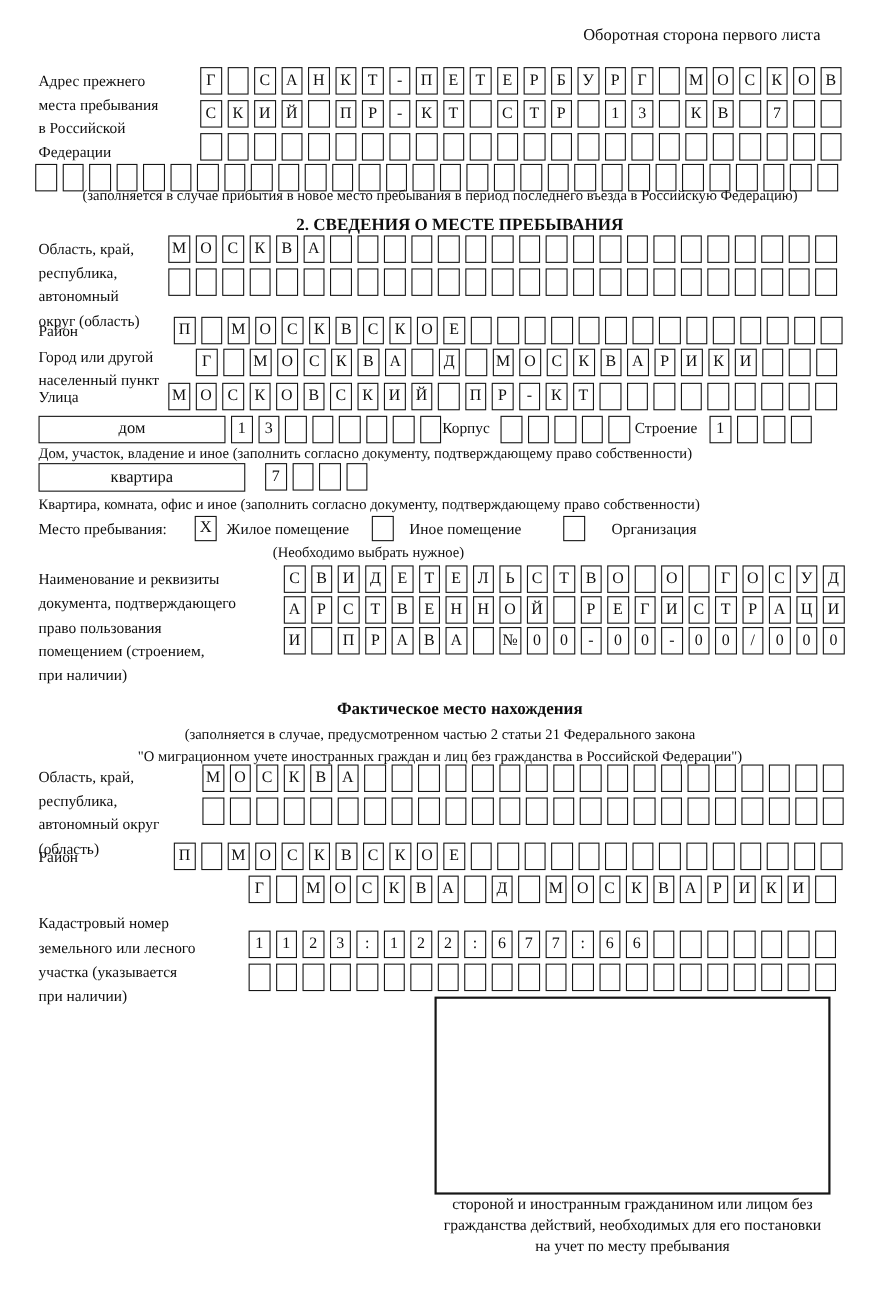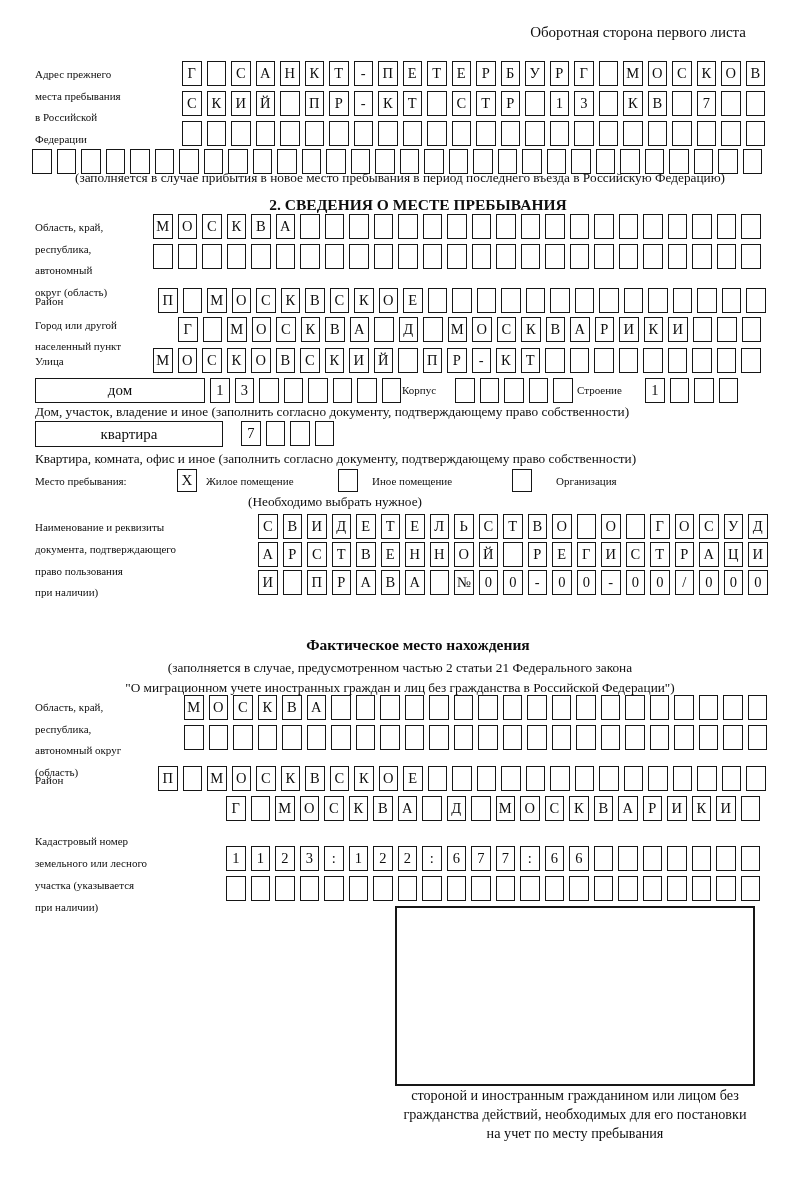--- a/index.html
+++ b/index.html
@@ -1,20 +1,20 @@
 <!DOCTYPE html>
 <html lang="ru"><head>
 <meta charset="utf-8">
 <style>
   html,body{margin:0;padding:0;background:#fff;}
   .page{position:relative;width:800px;height:1180px;background:#fff;color:#0e0e0e;
         font-family:"Liberation Serif","DejaVu Serif",serif;overflow:hidden;}
   .hdr{position:absolute;top:24px;right:54px;font-size:15px;white-space:nowrap;}
   .title{position:absolute;left:0;right:0;text-align:center;font-weight:700;font-size:15.5px;white-space:nowrap;padding-left:36px;}
-  .lbl{position:absolute;font-size:11px;line-height:21.5px;white-space:nowrap;}
+  .lbl{position:absolute;font-size:14px;line-height:21.5px;white-space:nowrap;}
   .note{position:absolute;font-size:13.3px;white-space:nowrap;}
   .center{left:0;right:0;text-align:center;}
   .boxrow{position:absolute;display:flex;column-gap:5px;}
   .cell{box-sizing:border-box;flex:0 0 19.5px;width:19.5px;height:25px;border:1.8px solid #161616;
         display:flex;align-items:center;justify-content:center;font-size:14.5px;background:#fff;}
   .labelbox{position:absolute;box-sizing:border-box;border:1.8px solid #161616;background:#fff;
         display:flex;align-items:center;justify-content:center;font-size:15px;}
   .chk{position:absolute;box-sizing:border-box;width:20px;height:23px;border:1.8px solid #161616;background:#fff;
         display:flex;align-items:center;justify-content:center;font-size:15px;}
   .bigbox{position:absolute;left:395px;top:906px;width:356px;height:176px;border:2px solid #161616;background:#fff;}
@@ -340,20 +340,21 @@
   <div class="chk" style="left:338px;top:469px"></div>
   <div class="lbl" style="left:372px;top:471px">Иное помещение</div>
   <div class="chk" style="left:512px;top:469px"></div>
   <div class="lbl" style="left:556px;top:471px">Организация</div>
   <div class="note" style="left:100px;top:494px;width:470px;text-align:center">(Необходимо выбрать нужное)</div>
 
   <div class="lbl" style="left:35px;top:517px;line-height:21.8px">
       <div>Наименование и реквизиты</div>
       <div>документа, подтверждающего</div>
       <div>право пользования</div>
+      <div>помещением (строением,</div>
       <div>при наличии)</div>
     </div>
   <div class="boxrow" style="left:258px;top:514px">
       <span class="cell">С</span>
       <span class="cell">В</span>
       <span class="cell">И</span>
       <span class="cell">Д</span>
       <span class="cell">Е</span>
       <span class="cell">Т</span>
       <span class="cell">Е</span>

